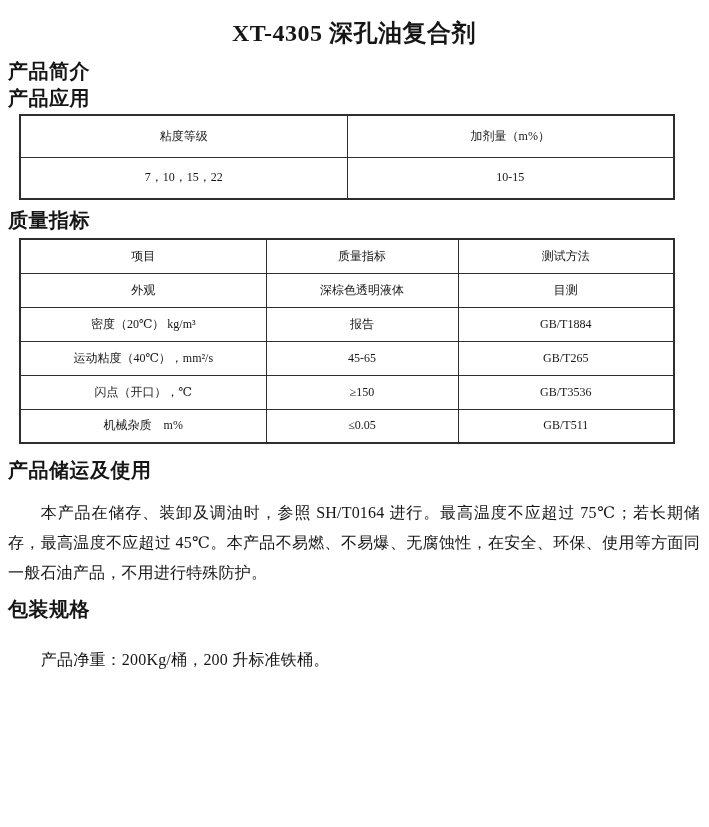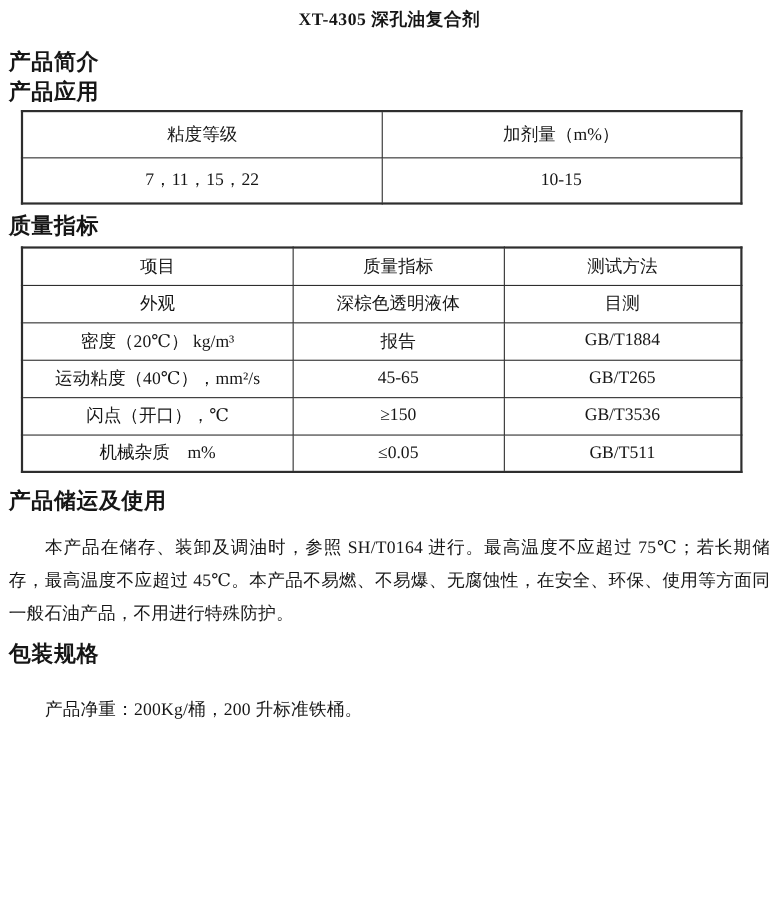--- a/index.html
+++ b/index.html
@@ -8,22 +8,22 @@
     width: 709px; height: 827px;
     background: #ffffff;
     color: #161616;
     font-family: "Liberation Serif", "DejaVu Serif", serif;
     font-size: 16px;
     overflow: hidden;
   }
   .page { padding: 5px 9px 0 8px; width: 709px; }
 
   .doc-title {
-    margin: 0;
-    font-size: 16px;
+    margin: 14px;
+    font-size: 24px;
     font-weight: 600;
     text-align: center;
     line-height: 28px;
     letter-spacing: 0.5px;
   }
 
   .sec-heading {
     margin: 0;
     font-size: 20px;
     font-weight: 700;
@@ -52,21 +52,21 @@
     table-layout: fixed;
     margin-left: 11px;
     width: 654px;
     border: 2px solid #2e2e2e;
   }
   table.tbl th, table.tbl td {
     border: 1px solid #2e2e2e;
     text-align: center;
     vertical-align: middle;
     font-weight: normal;
-    font-size: 16px;
+    font-size: 12px;
     padding: 0 4px;
     overflow: hidden;
     white-space: nowrap;
   }
   table.app-tbl     { margin-top: 7px; }
   table.app-tbl tr  { height: 42px; }
   table.quality-tbl { margin-top: 9px; }
   table.quality-tbl tr { height: 34px; }
 </style>
 </head>
@@ -83,21 +83,21 @@
     <colgroup>
         <col style="width:327px">
         <col style="width:327px">
       </colgroup>
     <tbody>
       <tr>
         <th>粘度等级</th>
         <th>加剂量（m%）</th>
       </tr>
       <tr>
-        <td>7，11，15，22</td>
+        <td>7，10，15，22</td>
         <td>10-15</td>
       </tr>
     </tbody>
   </table>
 
   <h2 class="sec-heading quality">质量指标</h2>
   <table class="tbl quality-tbl">
     <colgroup>
         <col style="width:246px">
         <col style="width:192px">

